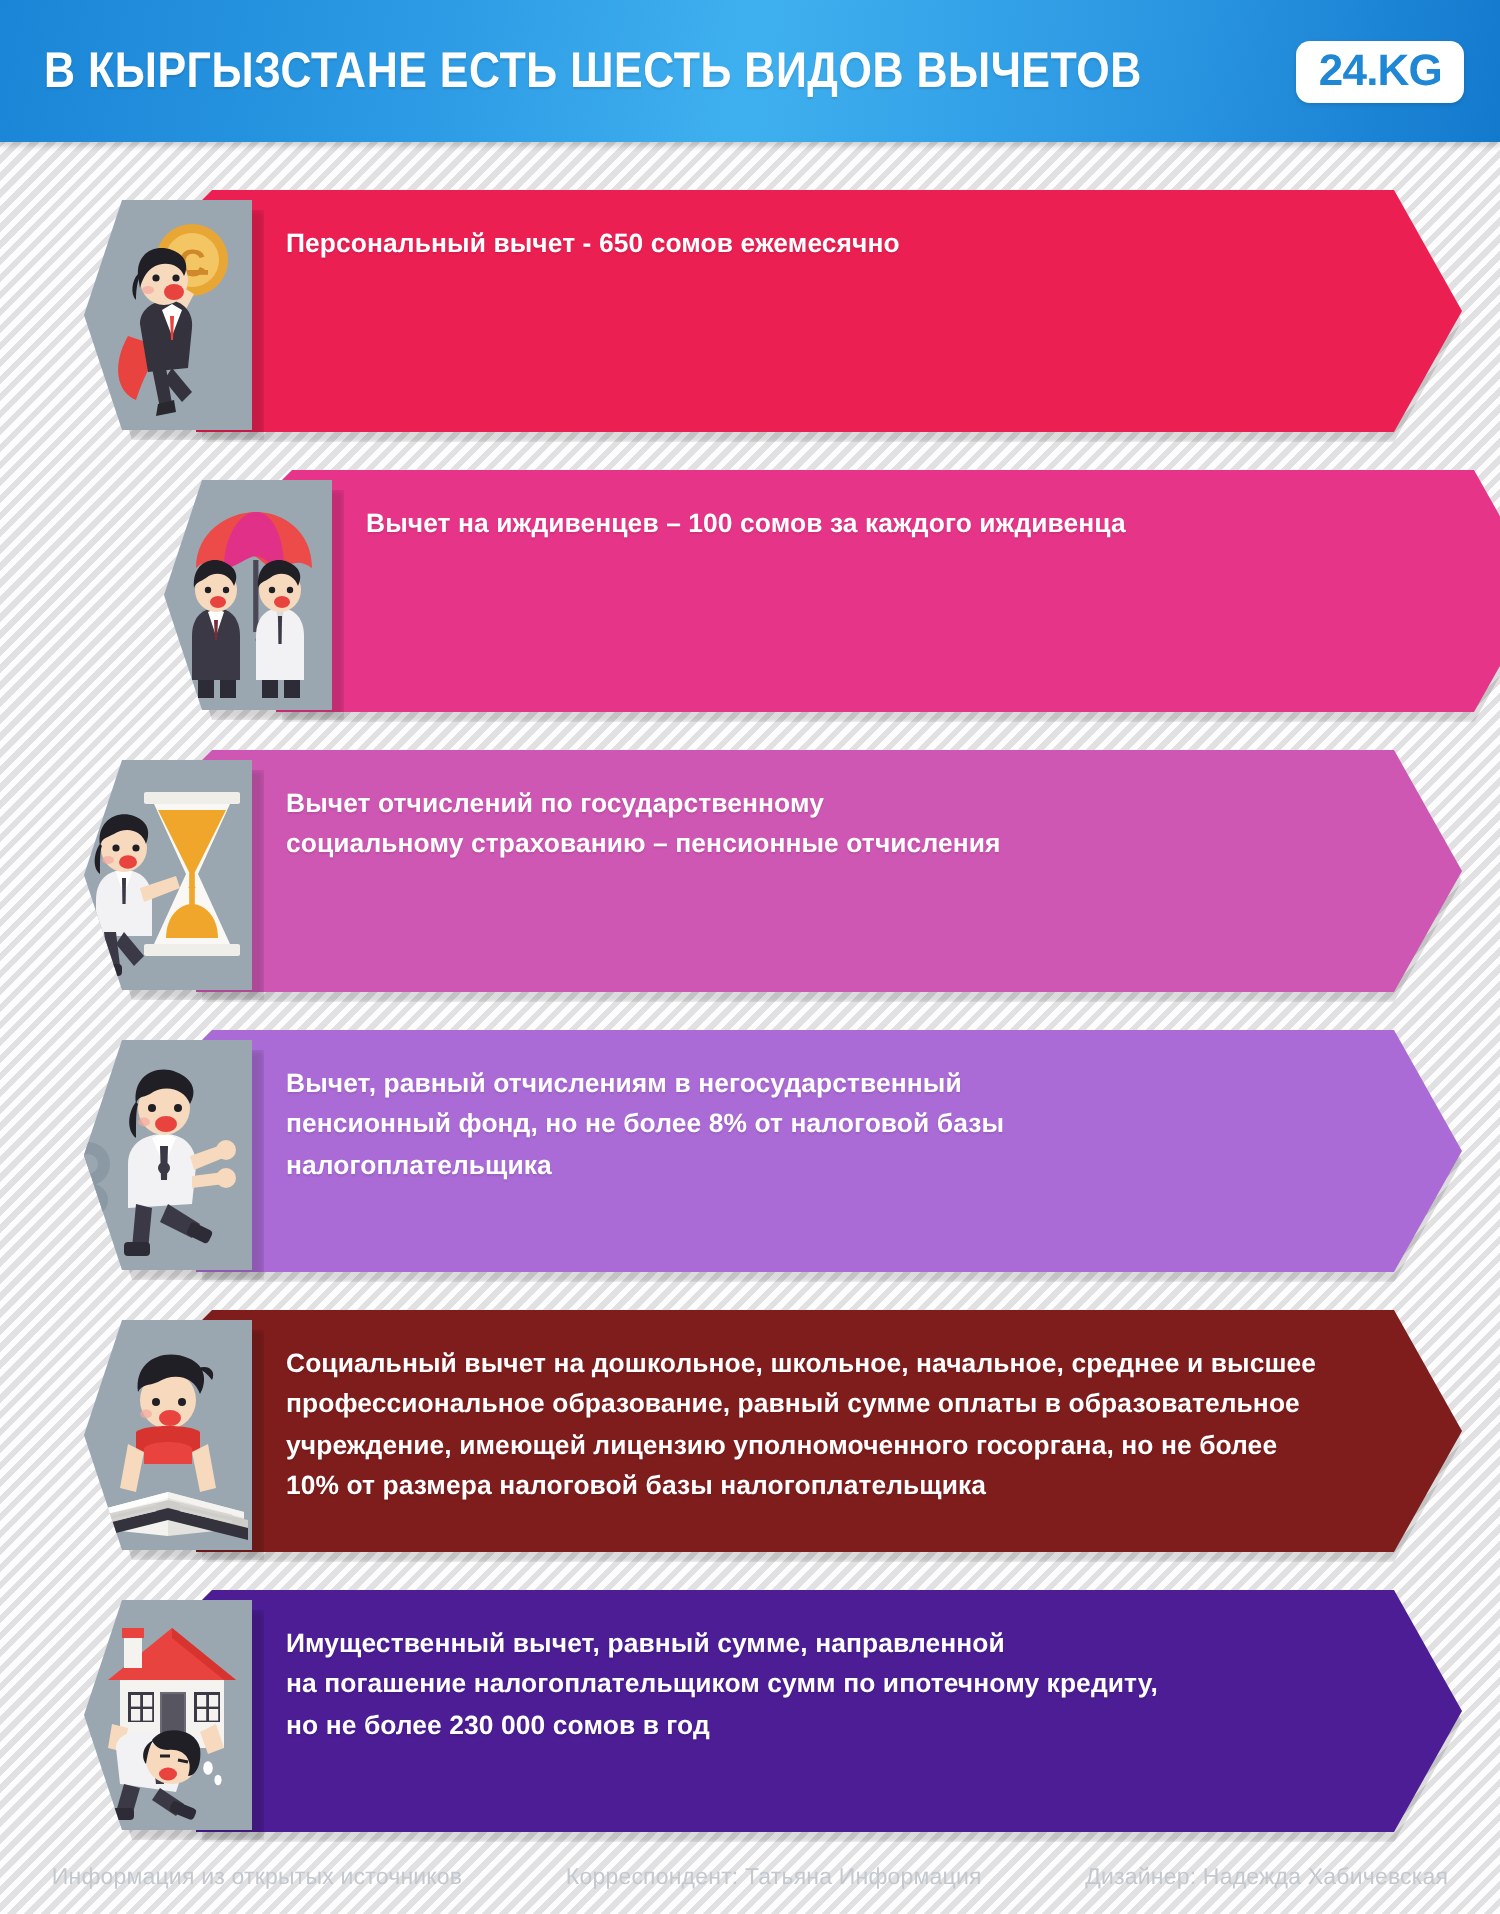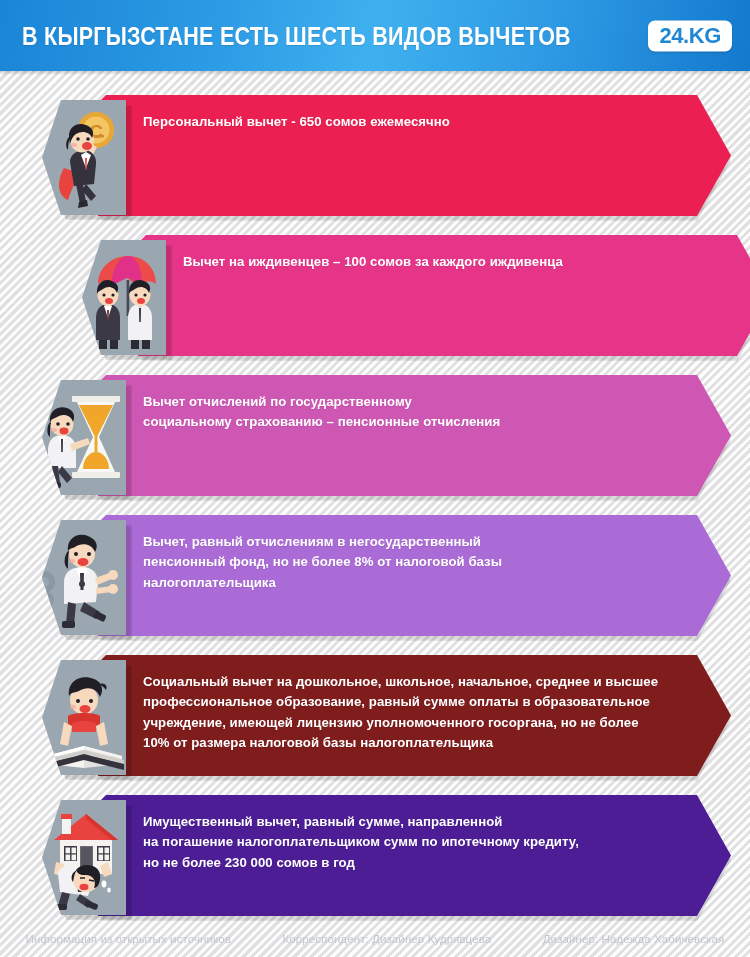--- a/index.html
+++ b/index.html
@@ -432,17 +432,17 @@
         <ellipse cx="42" cy="87" rx="4.5" ry="3.2" fill="#e8433f"></ellipse>
 
         <ellipse cx="62" cy="84" rx="2.4" ry="3.4" fill="#ffffff"></ellipse>
         <ellipse cx="67" cy="90" rx="1.8" ry="2.6" fill="#ffffff"></ellipse>
       </svg>
     </div>
   </div>
 
   <div class="footer">
     <div class="footer-item">Информация из открытых источников</div>
-    <div class="footer-item">Корреспондент: Дизайнер Кудрявцева</div>
+    <div class="footer-item">Корреспондент: Татьяна Информация</div>
     <div class="footer-item">Дизайнер: Надежда Хабичевская</div>
   </div>
 
 </div>
 
 </body></html>

